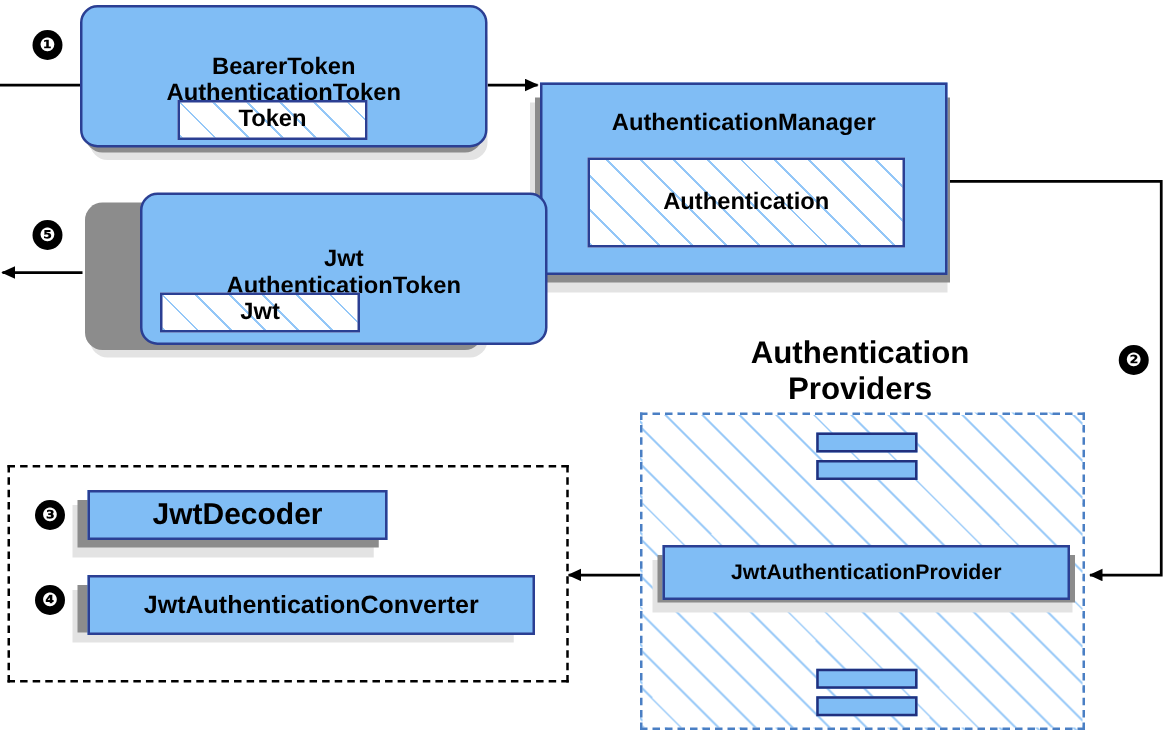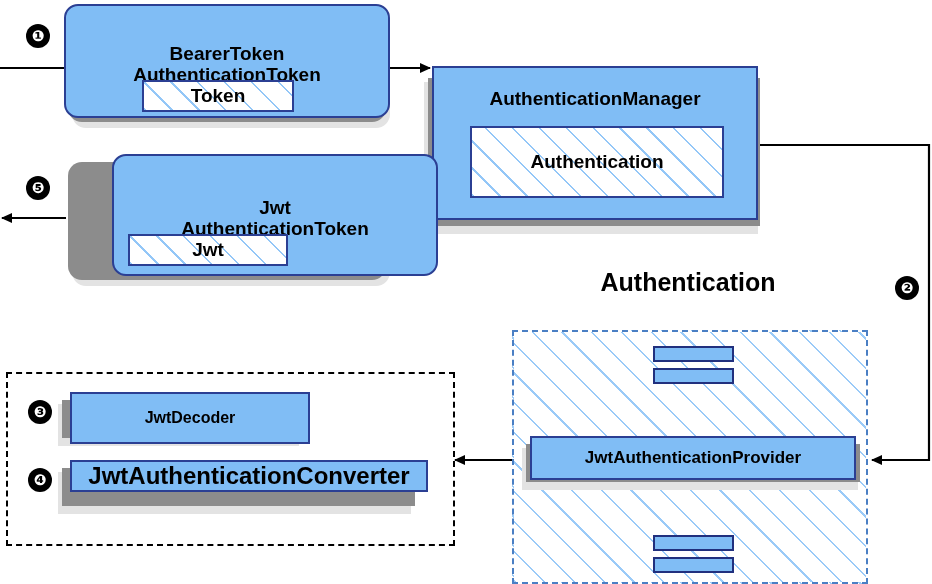--- a/index.html
+++ b/index.html
@@ -183,20 +183,21 @@
     <div>Jwt</div>
     <div>AuthenticationToken</div>
     <div class="hatch" style="left:14px; top:78px; width:160px; height:32px; font-size:19px;">
       <span>Jwt</span>
     </div>
   </div>
   <div class="marker" style="left:26px; top:176px;">❺</div>
 
   <div class="label" style="left:563px; top:268px; width:250px; font-size:25px;">
     <div>Authentication</div>
+    <div>Providers</div>
   </div>
 
   <div class="group-dashed-blue" style="left:512px; top:330px; width:356px; height:254px;"></div>
 
   <div class="bar" style="left:653px; top:346px; width:81px; height:16px;"></div>
   <div class="bar" style="left:653px; top:368px; width:81px; height:16px;"></div>
 
   <div class="bar" style="left:653px; top:535px; width:81px; height:16px;"></div>
   <div class="bar" style="left:653px; top:557px; width:81px; height:16px;"></div>
 
@@ -205,25 +206,25 @@
   <div class="node" style="left:530px; top:436px; width:326px; height:44px; font-size:17px;">
     <span>JwtAuthenticationProvider</span>
   </div>
 
   <div class="marker" style="left:895px; top:276px;">❷</div>
 
   <div class="group-dashed-black" style="left:6px; top:372px; width:449px; height:174px;"></div>
 
   <div class="shadow light" style="left:58px; top:404px; width:241px; height:42px;"></div>
   <div class="shadow dark" style="left:62px; top:400px; width:241px; height:38px;"></div>
-  <div class="node" style="left:70px; top:392px; width:240px; height:52px; font-size:16px;">
+  <div class="node" style="left:70px; top:392px; width:240px; height:40px; font-size:24px;">
     <span>JwtDecoder</span>
   </div>
   <div class="marker" style="left:28px; top:400px;">❸</div>
 
   <div class="shadow light" style="left:58px; top:472px; width:353px; height:42px;"></div>
   <div class="shadow dark" style="left:62px; top:468px; width:353px; height:38px;"></div>
-  <div class="node" style="left:70px; top:460px; width:358px; height:32px; font-size:24px;">
+  <div class="node" style="left:70px; top:460px; width:358px; height:48px; font-size:20px;">
     <span>JwtAuthenticationConverter</span>
   </div>
   <div class="marker" style="left:28px; top:468px;">❹</div>
 
 </div>
 
 </body></html>

